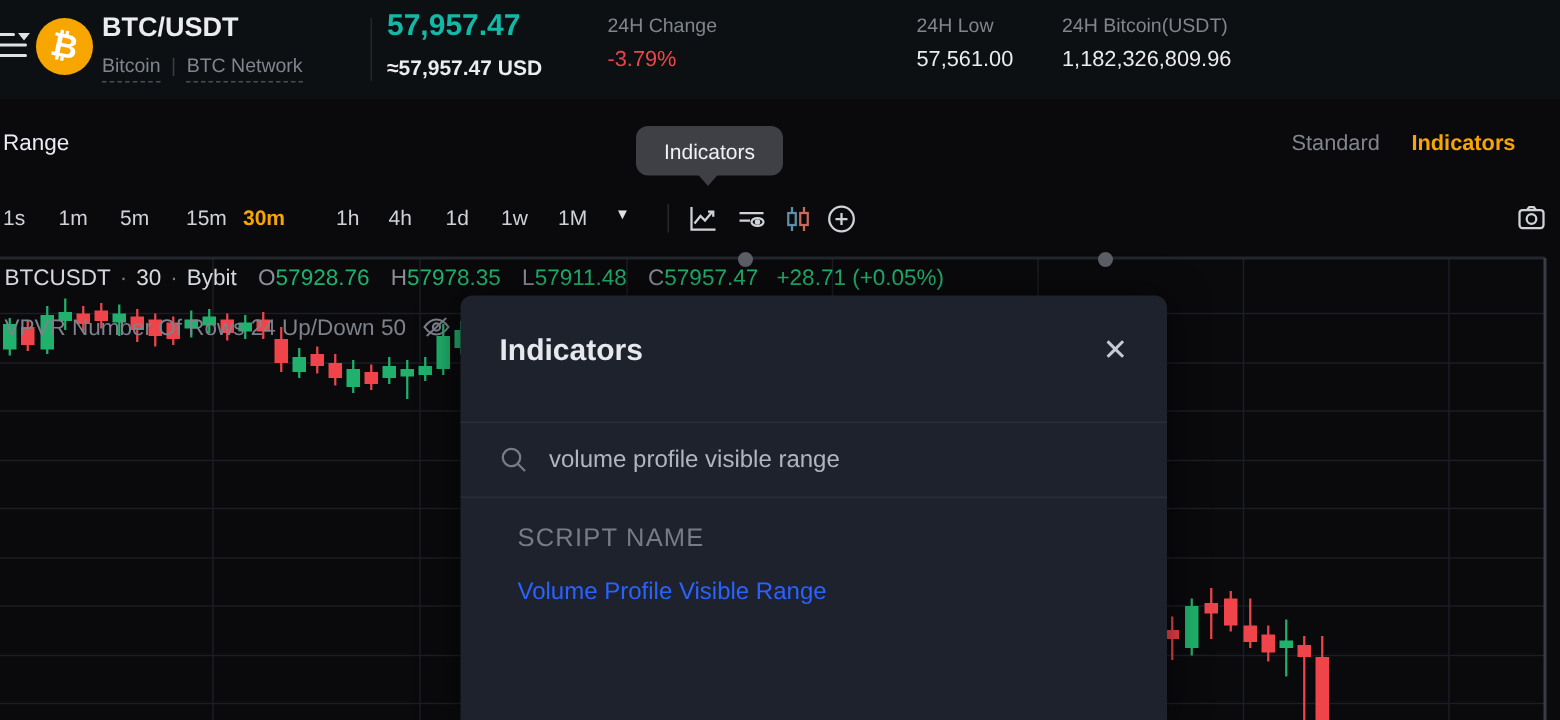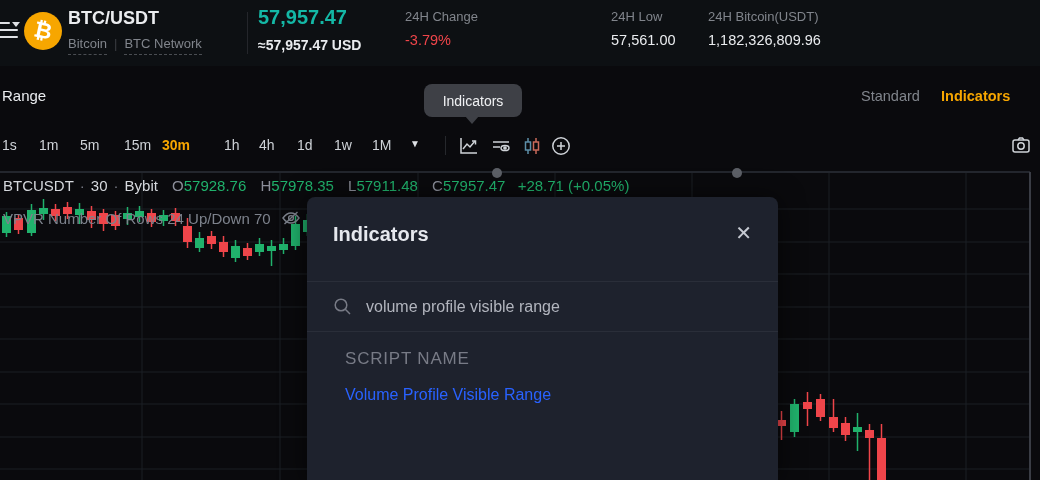--- a/index.html
+++ b/index.html
@@ -277,21 +277,21 @@
   <div class="legend1">
     <span class="w">BTCUSDT</span><span class="d">·</span><span class="w">30</span><span class="d">·</span><span class="w">Bybit</span>
     <span class="k">O</span><span class="g">57928.76</span>
     <span class="k">H</span><span class="g">57978.35</span>
     <span class="k">L</span><span class="g">57911.48</span>
     <span class="k">C</span><span class="g">57957.47</span>
     <span class="chg">+28.71 (+0.05%)</span>
   </div>
 
   <div class="legend2">
-    <span>VPVR Number Of Rows 24 Up/Down 70</span>
+    <span>VPVR Number Of Rows 24 Up/Down 50</span>
     <svg width="20" height="18" viewBox="0 0 20 18" fill="none" stroke="#7d828c" stroke-width="1.4">
       <path d="M2 9 c2.5 -3.5 5.2 -5 8 -5 s5.5 1.5 8 5 c-2.5 3.5 -5.2 5 -8 5 s-5.5 -1.5 -8 -5 z"></path>
       <circle cx="10" cy="9" r="2.4"></circle>
         <line x1="3.5" y1="15" x2="16.5" y2="3"></line>
     </svg>
   </div>
 
   <div class="modal">
     <div class="modal-title">Indicators</div>
     <div class="modal-close">✕</div>

